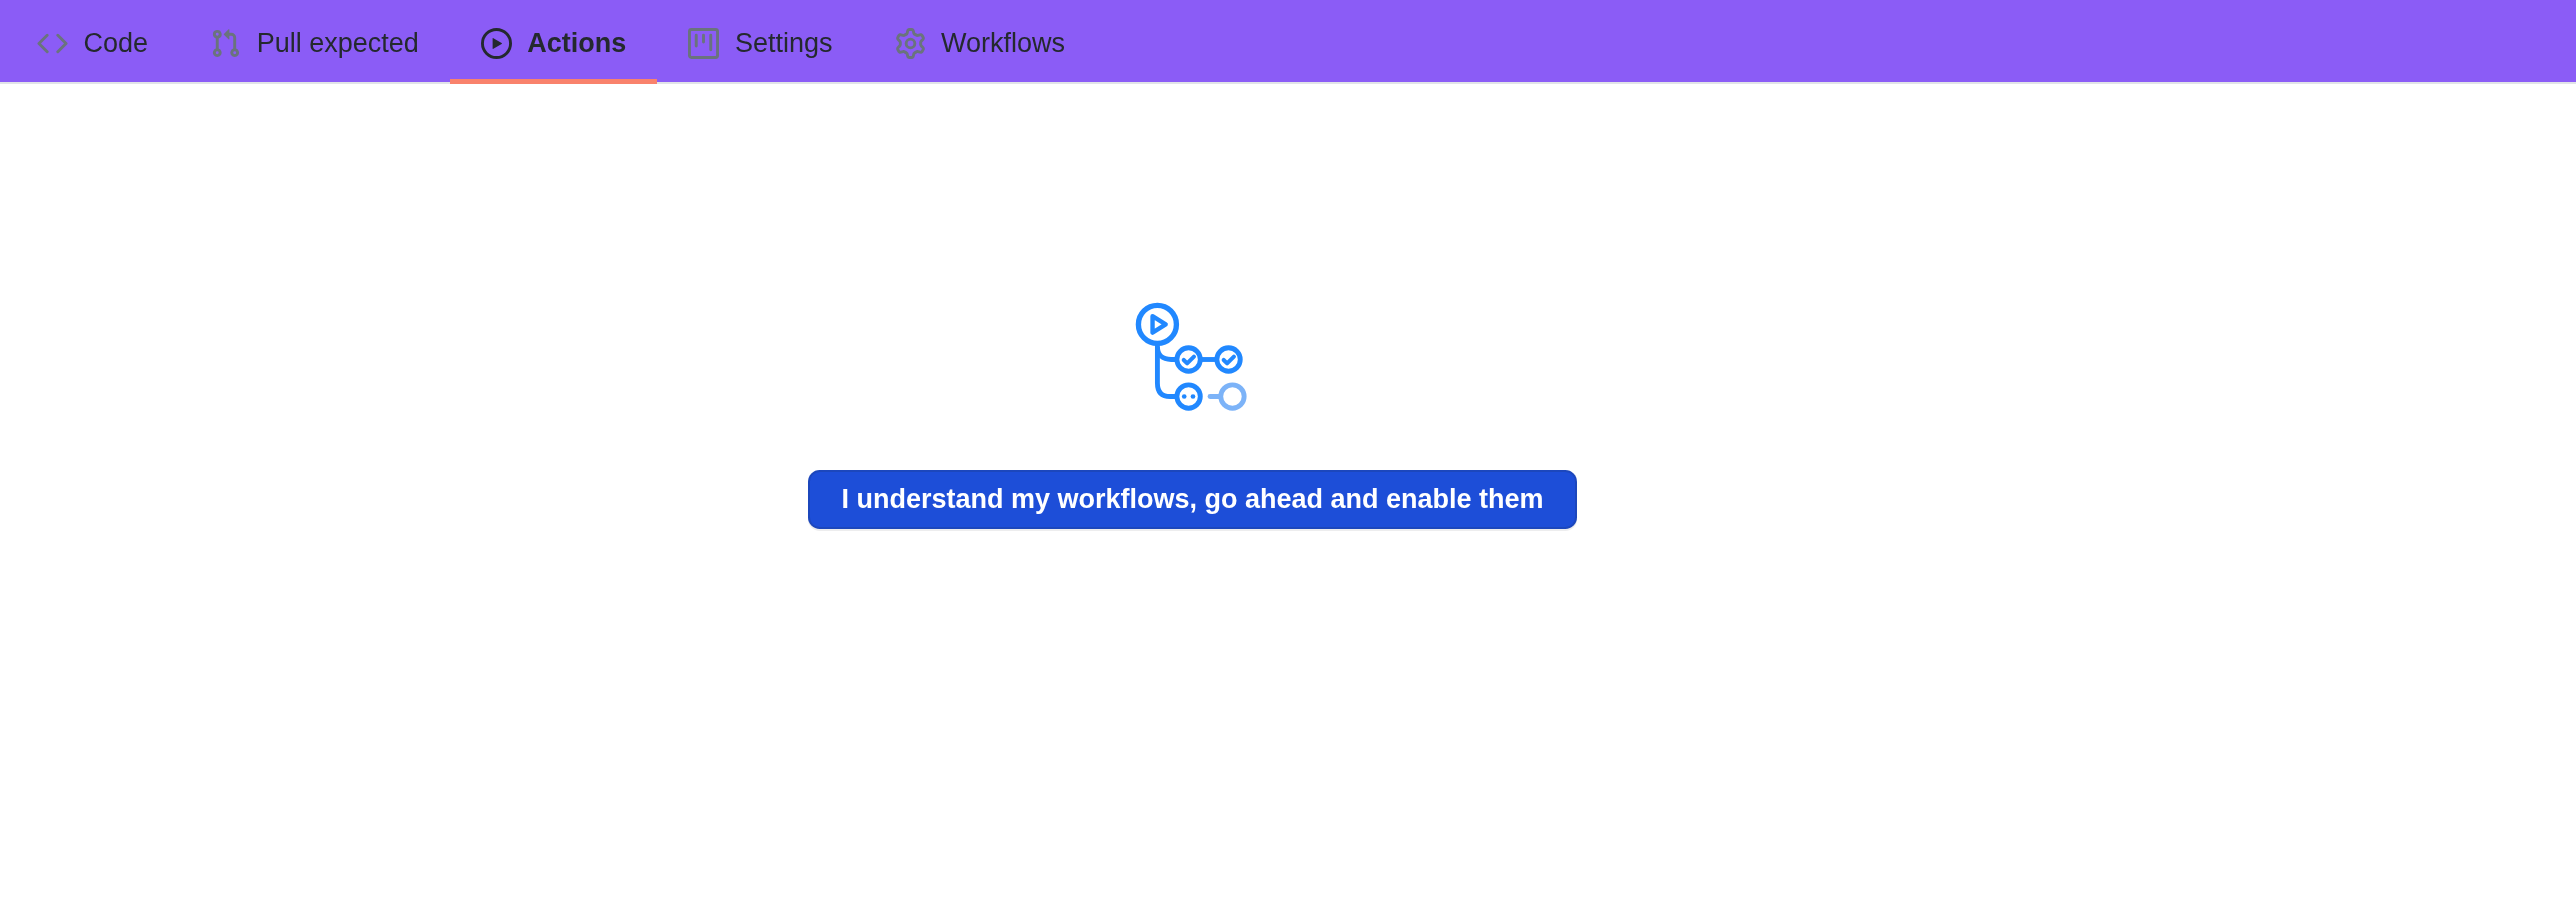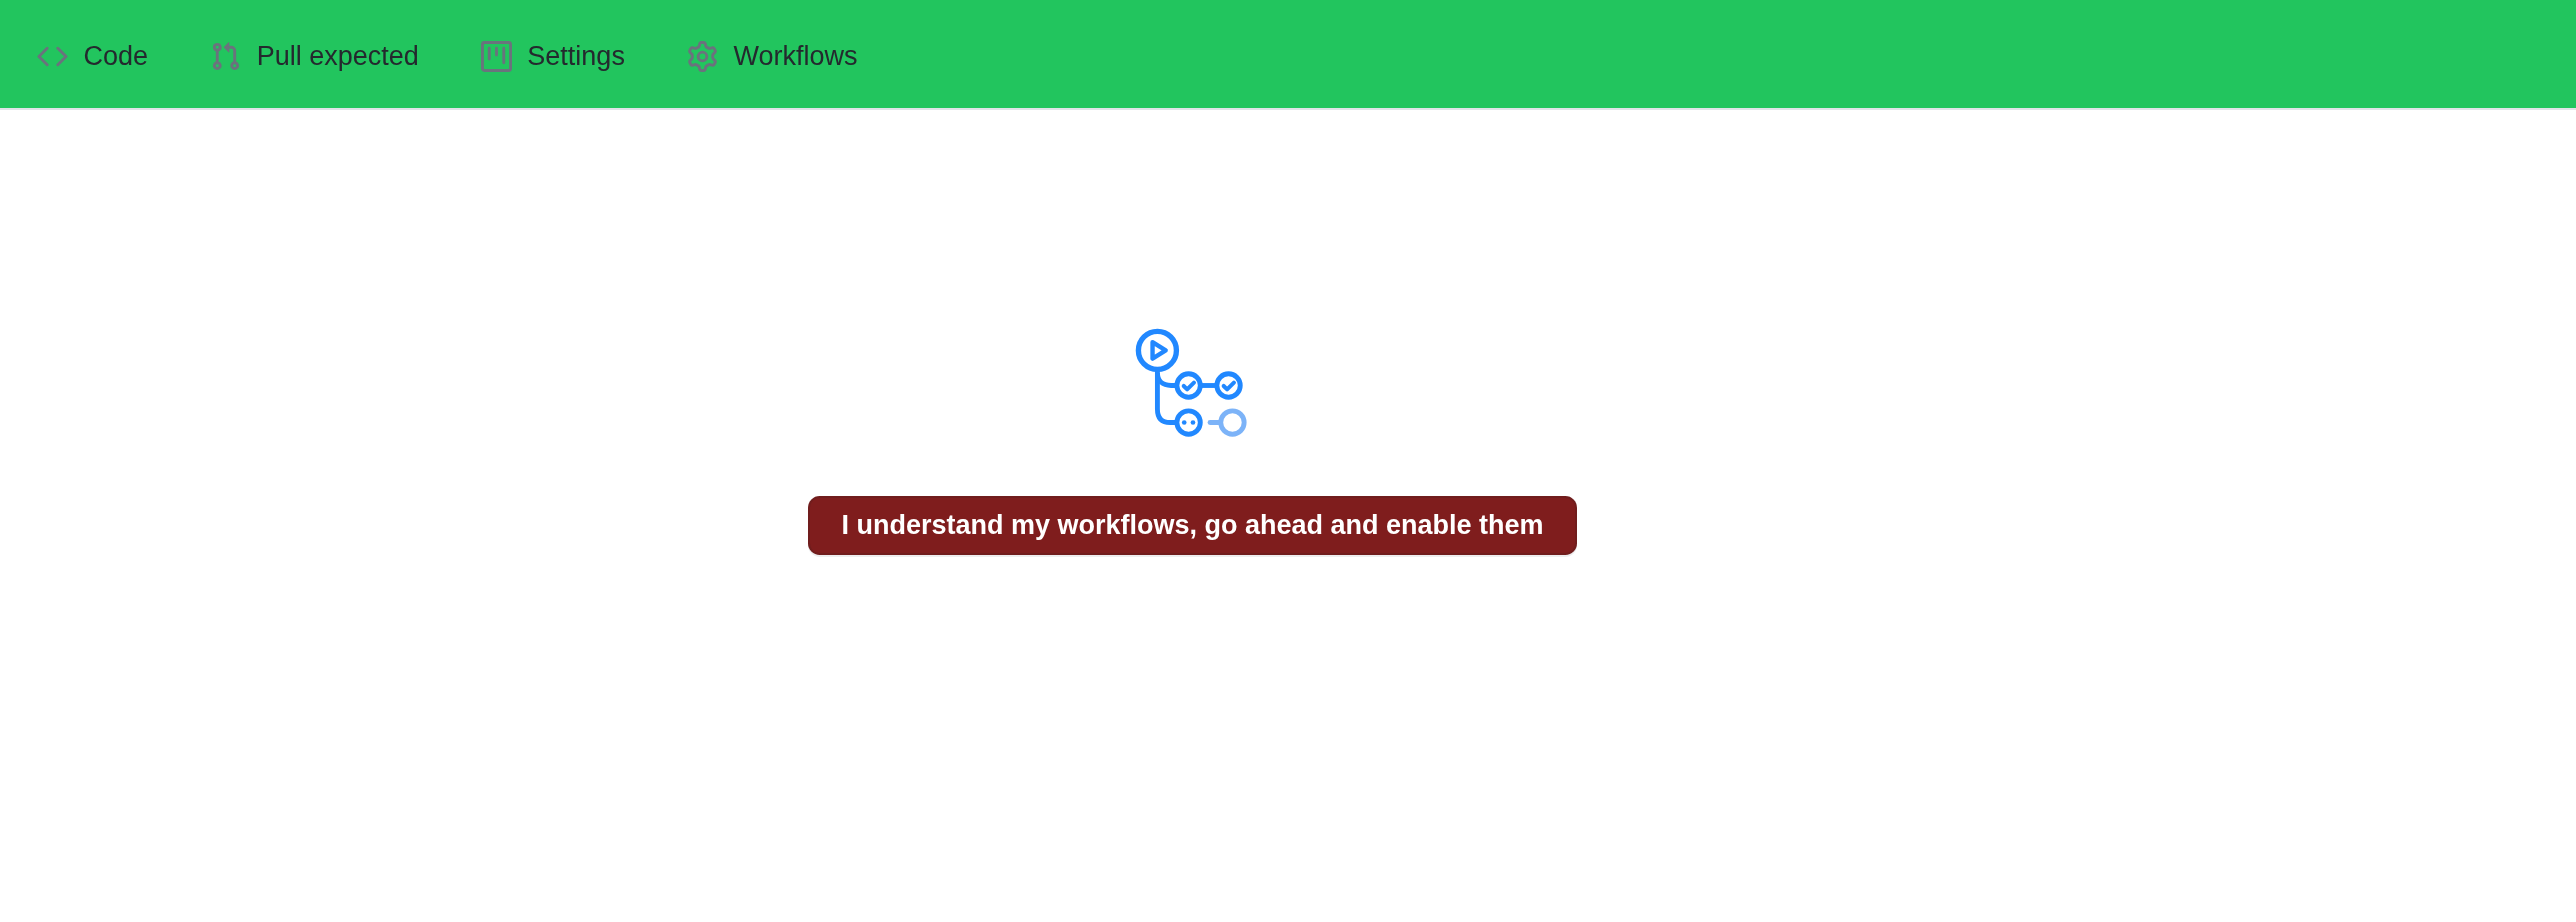--- a/index.html
+++ b/index.html
@@ -7,22 +7,22 @@
   body {
     width: 2576px; height: 923px;
     background: #ffffff;
     font-family: "Liberation Sans", sans-serif;
     color: #24292e;
     overflow: hidden;
   }
 
   
   .tabnav {
-    height: 110px;
-    background: #22c55e;
+    height: 84px;
+    background: #8b5cf6;
     border-bottom: 2px solid #e1e4e8;
     display: flex;
     align-items: stretch;
     padding-left: 5.9px;
   }
   .tab {
     position: relative;
     display: flex;
     align-items: center;
     gap: 15.6px;
@@ -67,21 +67,21 @@
     color: #586069;
   }
   .bs-button {
     margin-top: 49px;
     height: 59px;
     padding: 0 31px;
     font-family: "Liberation Sans", sans-serif;
     font-size: 27px;
     font-weight: 700;
     color: #ffffff;
-    background: #7f1d1d;
+    background: #1d4ed8;
     border: 2px solid rgba(27, 31, 35, 0.15);
     border-radius: 11.7px;
     box-shadow: 0 2px 0 rgba(27, 31, 35, 0.08);
     cursor: pointer;
   }
   .bs-link {
     display: inline-block;
     margin-top: 45px;
     font-size: 29px;
     color: #0366d6;
@@ -101,20 +101,28 @@
     </span>
     <span>Code</span>
   </div>
   <div class="tab">
     <span class="ticon">
       <svg viewBox="0 0 16 16">
           <path fill-rule="evenodd" d="M7.177 3.073L9.573.677A.25.25 0 0110 .854v4.792a.25.25 0 01-.427.177L7.177 3.427a.25.25 0 010-.354zM3.75 2.5a.75.75 0 100 1.5.75.75 0 000-1.5zm-2.25.75a2.25 2.25 0 113 2.122v5.256a2.251 2.251 0 11-1.5 0V5.372A2.25 2.25 0 011.5 3.25zM11 2.5h-1V4h1a1 1 0 011 1v5.628a2.251 2.251 0 101.5 0V5A2.5 2.5 0 0011 2.5zm1 10.25a.75.75 0 111.5 0 .75.75 0 01-1.5 0zM3.75 12a.75.75 0 100 1.5.75.75 0 000-1.5z"></path>
         </svg>
     </span>
     <span>Pull expected</span>
+  </div>
+  <div class="tab selected">
+    <span class="ticon">
+      <svg viewBox="0 0 16 16">
+          <path fill-rule="evenodd" d="M1.5 8a6.5 6.5 0 1113 0 6.5 6.5 0 01-13 0zM8 0a8 8 0 100 16A8 8 0 008 0zM6.379 5.227A.25.25 0 006 5.442v5.117a.25.25 0 00.379.214l4.264-2.559a.25.25 0 000-.428L6.379 5.227z"></path>
+        </svg>
+    </span>
+    <span>Actions</span>
   </div>
   <div class="tab">
     <span class="ticon">
       <svg viewBox="0 0 16 16">
           <path fill-rule="evenodd" d="M1.75 0A1.75 1.75 0 000 1.75v12.5C0 15.216.784 16 1.75 16h12.5A1.75 1.75 0 0016 14.25V1.75A1.75 1.75 0 0014.25 0H1.75zM1.5 1.75a.25.25 0 01.25-.25h12.5a.25.25 0 01.25.25v12.5a.25.25 0 01-.25.25H1.75a.25.25 0 01-.25-.25V1.75zM11.75 3a.75.75 0 00-.75.75v7.5a.75.75 0 001.5 0v-7.5a.75.75 0 00-.75-.75zm-8.25.75a.75.75 0 011.5 0v5.5a.75.75 0 01-1.5 0v-5.5zM8 3a.75.75 0 00-.75.75v3.5a.75.75 0 001.5 0v-3.5A.75.75 0 008 3z"></path>
         </svg>
     </span>
     <span>Settings</span>
   </div>
   <div class="tab">

